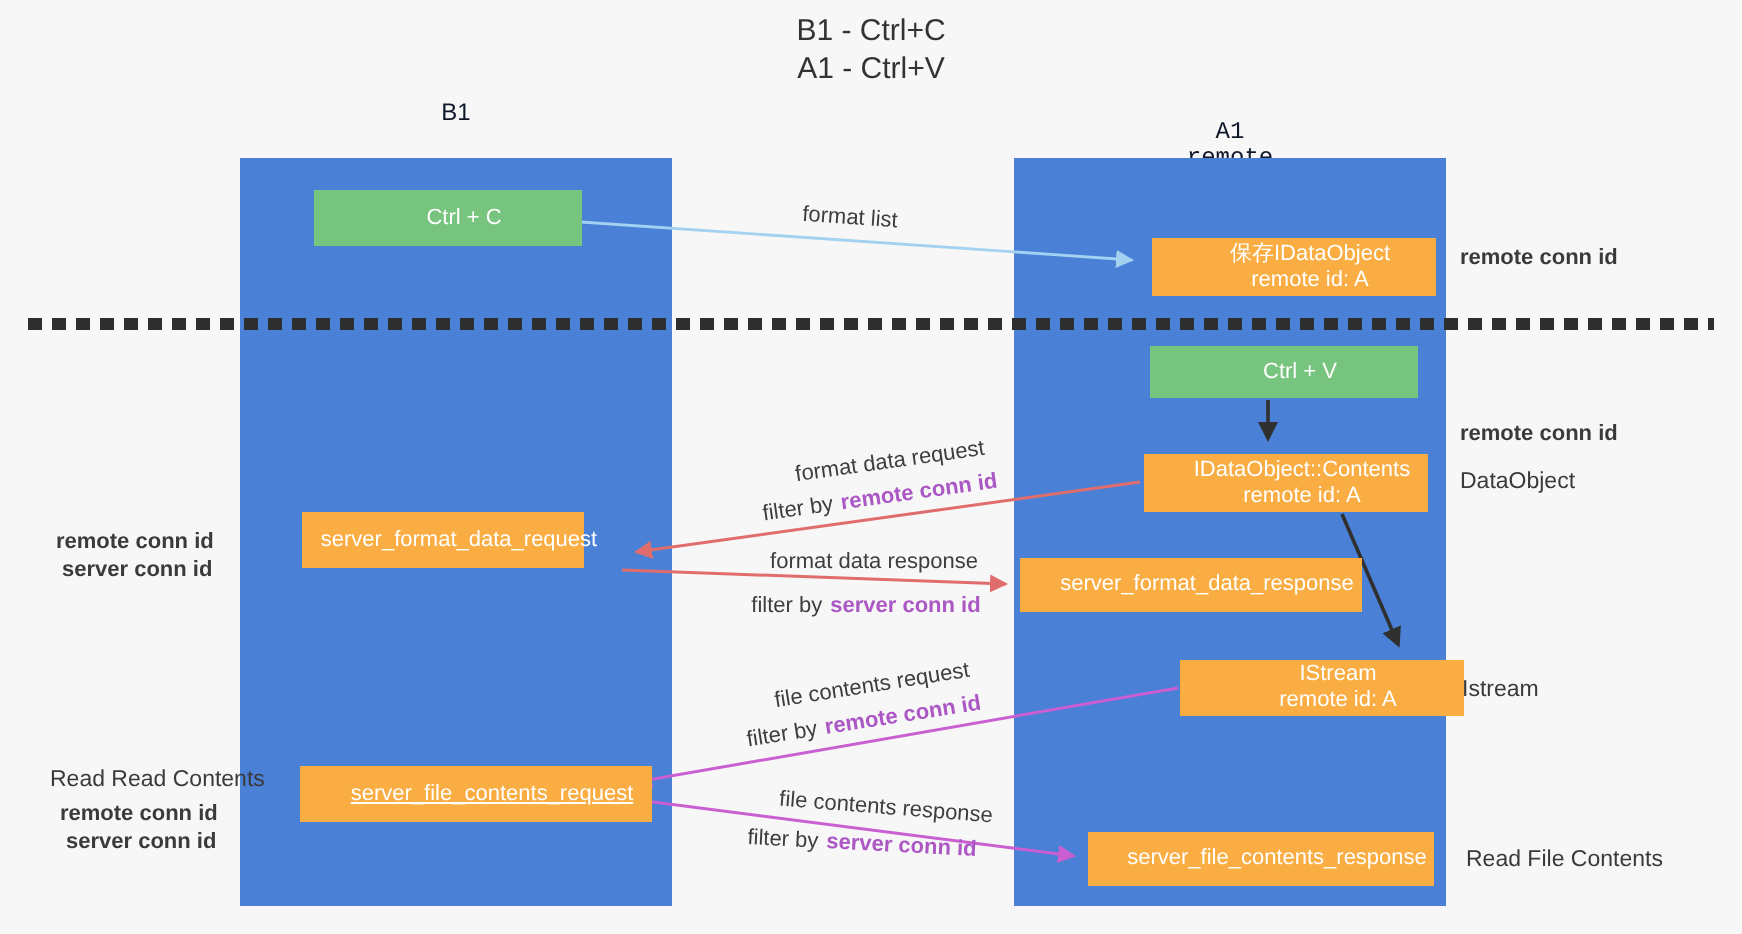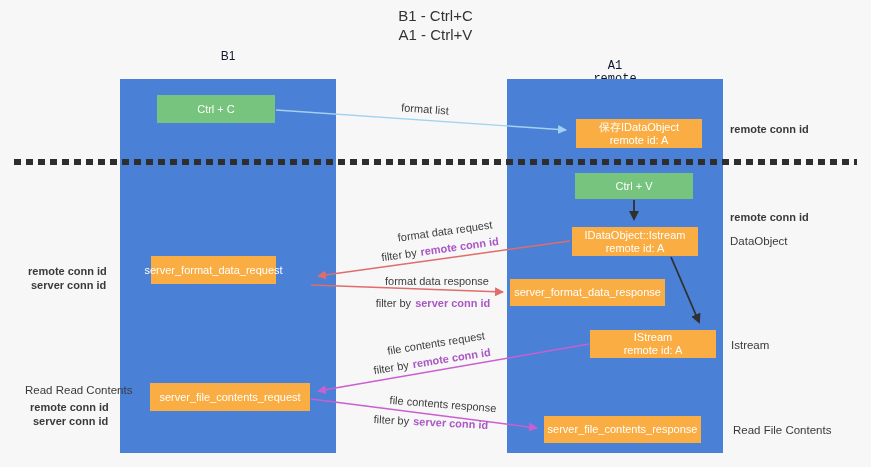--- a/index.html
+++ b/index.html
@@ -23,21 +23,21 @@
   .column{position:absolute;top:79px;width:216px;height:374px;
           background:var(--column-blue,#4a80d6);}
   .column.left{left:120px;}
   .column.right{left:507px;}
 
   .dashes{position:absolute;left:14px;top:159px;width:843px;height:6px;
           background:repeating-linear-gradient(90deg,#2e2e2e 0 7px,transparent 7px 12px);}
 
   .node{position:absolute;display:flex;flex-direction:column;align-items:center;
         justify-content:center;color:#fff;font-size:11px;line-height:13px;
-        text-align:center;}
+        text-align:center;padding-left:16px;}
   .node.orange{background:var(--box-orange,#f9ad42);}
   .node.green{background:var(--box-green,#76c47e);}
 
   .arrow-label{position:absolute;font-size:11px;white-space:nowrap;color:#3d3d3d;
                transform-origin:center;}
   .arrow-label .first{margin-right:4px;}
   .purple{color:var(--purple,#ab57c4);font-weight:bold;}
   .greenlbl{color:var(--green-text,#67bf6d);font-weight:bold;}
 
   .side-label{position:absolute;font-size:11px;white-space:nowrap;color:#3a3a3a;}
@@ -99,38 +99,38 @@
   <div class="node orange" style="left:576px;top:119px;width:126px;height:29px;">
     <div>保存IDataObject</div>
     <div>remote id: A</div>
   </div>
 
   <div class="node green" style="left:575px;top:173px;width:118px;height:26px;">
     <div>Ctrl + V</div>
   </div>
 
   <div class="node orange" style="left:572px;top:227px;width:126px;height:29px;">
-    <div>IDataObject::Istream</div>
+    <div>IDataObject::Contents</div>
     <div>remote id: A</div>
   </div>
 
   <div class="node orange" style="left:151px;top:256px;width:125px;height:28px;">
     <div>server_format_data_request</div>
   </div>
 
   <div class="node orange" style="left:510px;top:279px;width:155px;height:27px;">
     <div>server_format_data_response</div>
   </div>
 
   <div class="node orange" style="left:590px;top:330px;width:126px;height:28px;">
     <div>IStream</div>
     <div>remote id: A</div>
   </div>
 
-  <div class="node orange" style="left:150px;top:383px;width:160px;height:28px;">
+  <div class="node orange" style="left:150px;top:383px;width:160px;height:28px;text-decoration:underline;">
     <div>server_file_contents_request</div>
   </div>
 
   <div class="node orange" style="left:544px;top:416px;width:157px;height:27px;">
     <div>server_file_contents_response</div>
   </div>
 
   <div class="arrow-label" style="left:425px;top:109px;transform:translate(-50%,-50%) rotate(4deg);">
     <span>format list</span>
   </div>

